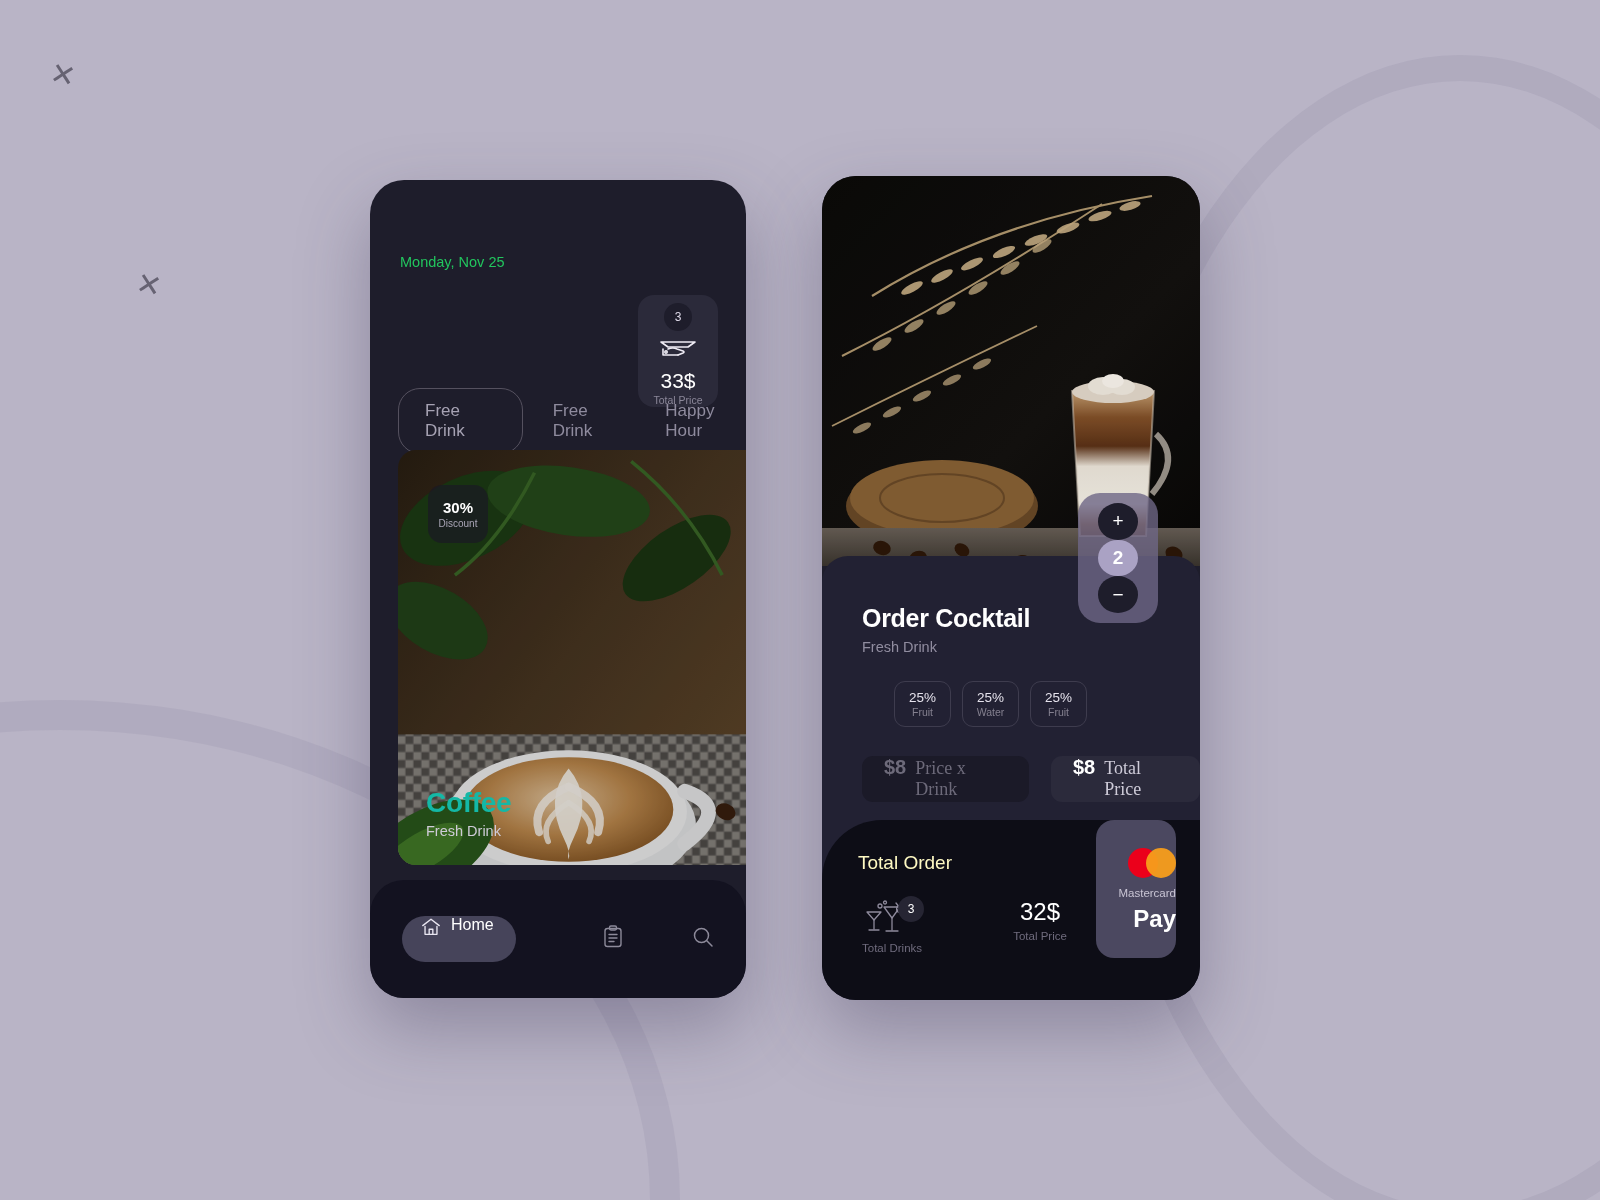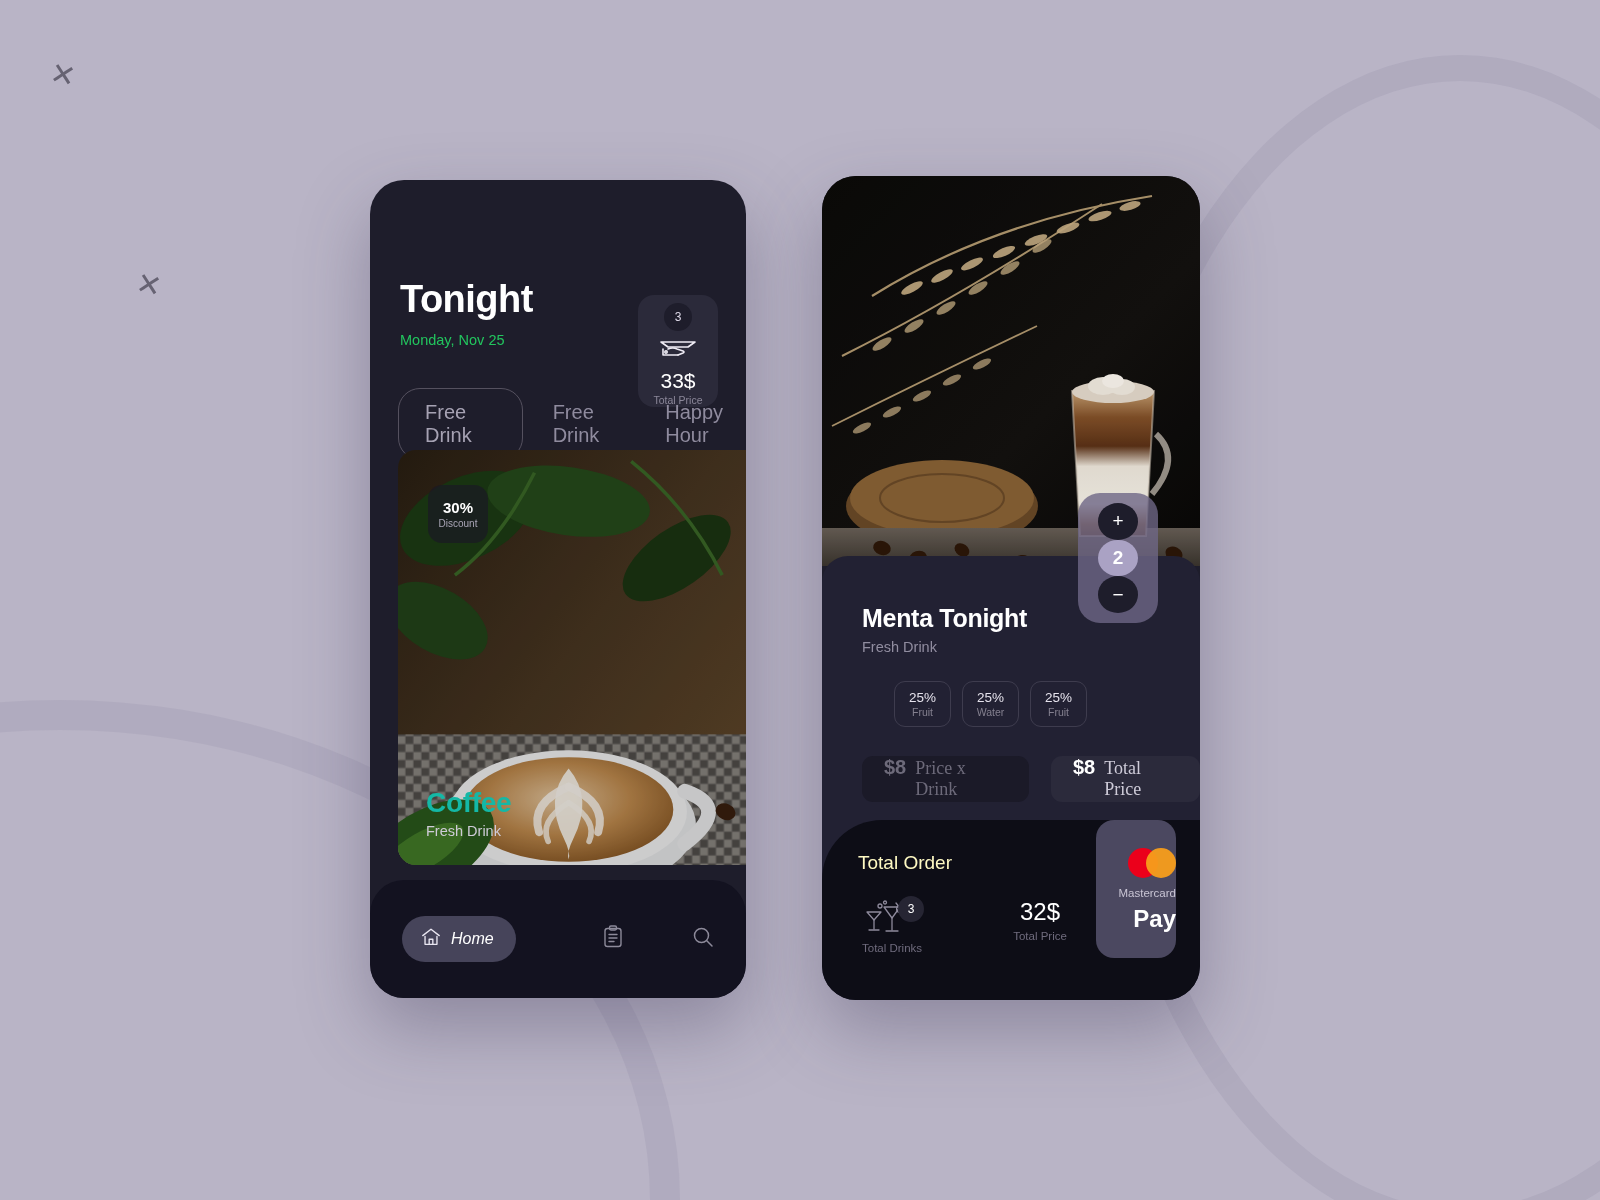--- a/index.html
+++ b/index.html
@@ -105,21 +105,21 @@
     font-size: 21px; color: #ffffff; font-weight: 500; margin-top: 4px;
   }
   .cart-label { font-size: 10.5px; color: #8b8799; margin-top: 1px; }
 
   .tabs {
     position: absolute;
     left: 28px; top: 208px;
     display: flex; align-items: center; gap: 0;
   }
   .tab {
-    font-size: 20px;
+    font-size: 17px;
     color: #8f8b9e;
     padding: 12px 0;
   }
   .tab-active {
     border: 1px solid #55515f;
     border-radius: 22px;
     padding: 12px 26px;
     color: #a6a2b3;
   }
   .tab-sp1 { margin-left: 30px; }
@@ -158,23 +158,22 @@
     height: 118px;
     background: #131220;
     border-radius: 34px;
     display: flex; align-items: center;
   }
   .nav-pill {
     margin-left: 32px;
     background: #46445a;
     border-radius: 24px;
     height: 46px;
-    display: flex; align-items: center; gap: 9px;
+    display: flex; gap: 9px;
     padding: 0 22px 0 18px;
-    font-style: italic;
   }
   .nav-pill .np-label { color: #ffffff; font-size: 16px; font-weight: 500; }
   .nav-icon-btn {
     width: 46px; height: 46px;
     display: flex; align-items: center; justify-content: center;
   }
   .nav-i2 { margin-left: 74px; }
   .nav-i3 { margin-left: 44px; }
 
   
@@ -302,21 +301,20 @@
   <div class="arc-left"></div>
   <div class="x-mark x1">✕</div>
   <div class="x-mark x2">✕</div>
 </div>
 
 <div class="stage">
 
   <div class="phone phone-left">
 
     <div class="l-header">
-      <div class="title-main">Tonight</div>
       <div class="title-sub">Monday, Nov 25</div>
 
       <div class="cart-card">
         <div class="cart-badge">3</div>
         <div class="cart-icon">
           <svg width="40" height="26" viewBox="0 0 40 26" fill="none" stroke="#efecf5" stroke-width="1.6" stroke-linecap="round" stroke-linejoin="round">
             <path d="M3 7 L37 7 L30 12 L10 12 Z"></path>
             <path d="M10 14 q5 -2 9 0 l6 2 q2 1 0 2 l-5 2"></path>
             <path d="M5 14 L5 20 L20 20"></path>
             <circle cx="8" cy="17" r="1.2"></circle>
@@ -516,21 +514,21 @@
       <rect width="378" height="390" fill="#000" opacity=".08"></rect>
     </svg>
 
     <div class="stepper">
       <div class="st-btn">+</div>
       <div class="st-val">2</div>
       <div class="st-btn">−</div>
     </div>
 
     <div class="r-sheet">
-      <div class="r-title">Menta Tonight</div>
+      <div class="r-title">Order Cocktail</div>
       <div class="r-sub">Fresh Drink</div>
 
       <div class="chips">
         <div class="chip">
           <span class="c-val">25%</span>
           <span class="c-lab">Fruit</span>
         </div>
         <div class="chip">
           <span class="c-val">25%</span>
           <span class="c-lab">Water</span>

